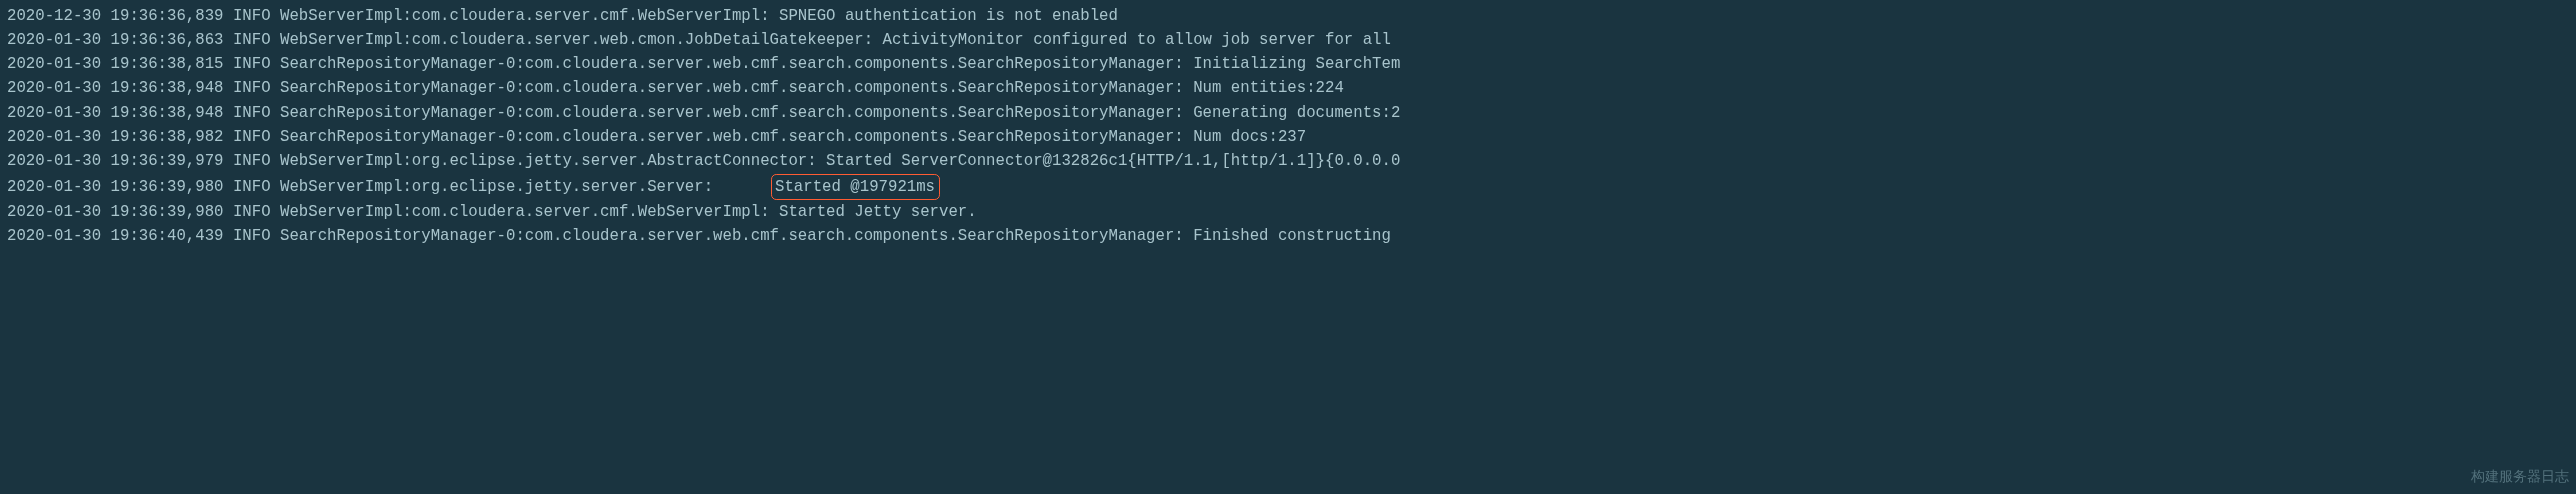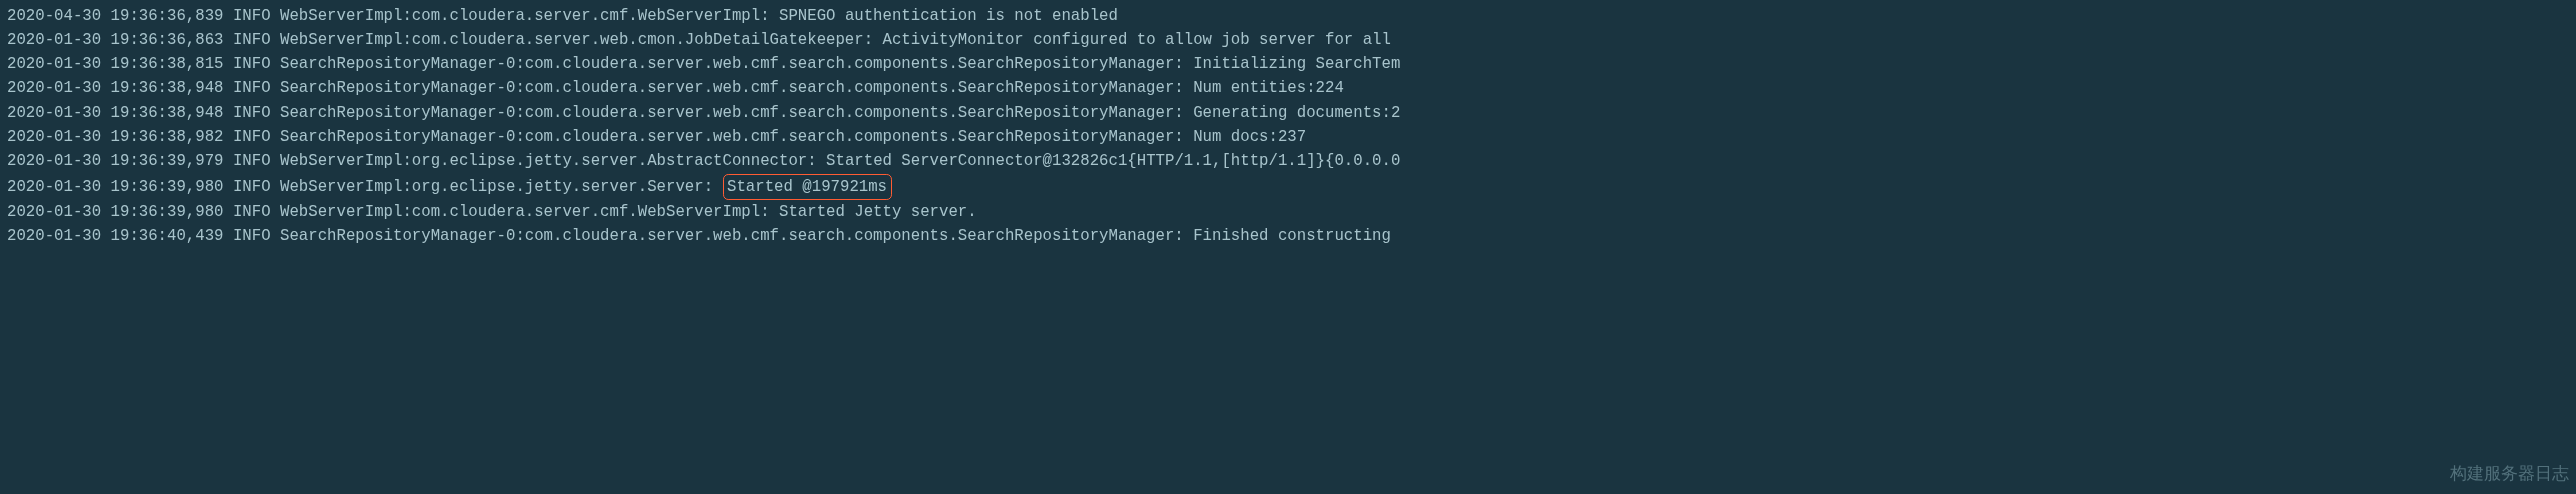--- a/index.html
+++ b/index.html
@@ -18,35 +18,36 @@
       padding: 3.5px 7px;
     }
     .log-line {
       display: block;
     }
     .highlight-box {
       border: 1.7px solid #ff5c33;
       border-radius: 5.2px;
       padding: 0 3.5px;
       display: inline-block;
+      margin-left: 48px;
     }
     .watermark {
       position: absolute;
       right: 7px;
       bottom: 5.2px;
-      font-size: 17px;
+      font-size: 14px;
       color: #6a8a94;
       opacity: 0.7;
     }
   </style>
 </head>
 <body>
 
 <div id="log-container">
-    <div class="log-line"><span>2020-04-30 19:36:36,839</span> <span>INFO</span> <span>WebServerImpl:com.cloudera.server.cmf.WebServerImpl:</span> <span>SPNEGO authentication is not enabled</span></div>
+    <div class="log-line"><span>2020-12-30 19:36:36,839</span> <span>INFO</span> <span>WebServerImpl:com.cloudera.server.cmf.WebServerImpl:</span> <span>SPNEGO authentication is not enabled</span></div>
     <div class="log-line"><span>2020-01-30 19:36:36,863</span> <span>INFO</span> <span>WebServerImpl:com.cloudera.server.web.cmon.JobDetailGatekeeper:</span> <span>ActivityMonitor configured to allow job server for all</span></div>
     <div class="log-line"><span>2020-01-30 19:36:38,815</span> <span>INFO</span> <span>SearchRepositoryManager-0:com.cloudera.server.web.cmf.search.components.SearchRepositoryManager:</span> <span>Initializing SearchTem</span></div>
     <div class="log-line"><span>2020-01-30 19:36:38,948</span> <span>INFO</span> <span>SearchRepositoryManager-0:com.cloudera.server.web.cmf.search.components.SearchRepositoryManager:</span> <span>Num entities:224</span></div>
     <div class="log-line"><span>2020-01-30 19:36:38,948</span> <span>INFO</span> <span>SearchRepositoryManager-0:com.cloudera.server.web.cmf.search.components.SearchRepositoryManager:</span> <span>Generating documents:2</span></div>
     <div class="log-line"><span>2020-01-30 19:36:38,982</span> <span>INFO</span> <span>SearchRepositoryManager-0:com.cloudera.server.web.cmf.search.components.SearchRepositoryManager:</span> <span>Num docs:237</span></div>
     <div class="log-line"><span>2020-01-30 19:36:39,979</span> <span>INFO</span> <span>WebServerImpl:org.eclipse.jetty.server.AbstractConnector:</span> <span>Started ServerConnector@132826c1{HTTP/1.1,[http/1.1]}{0.0.0.0</span></div>
     <div class="log-line"><span>2020-01-30 19:36:39,980</span> <span>INFO</span> <span>WebServerImpl:org.eclipse.jetty.server.Server:</span> <span class="highlight-box">Started @197921ms</span></div>
     <div class="log-line"><span>2020-01-30 19:36:39,980</span> <span>INFO</span> <span>WebServerImpl:com.cloudera.server.cmf.WebServerImpl:</span> <span>Started Jetty server.</span></div>
     <div class="log-line"><span>2020-01-30 19:36:40,439</span> <span>INFO</span> <span>SearchRepositoryManager-0:com.cloudera.server.web.cmf.search.components.SearchRepositoryManager:</span> <span>Finished constructing</span></div>
   </div>

